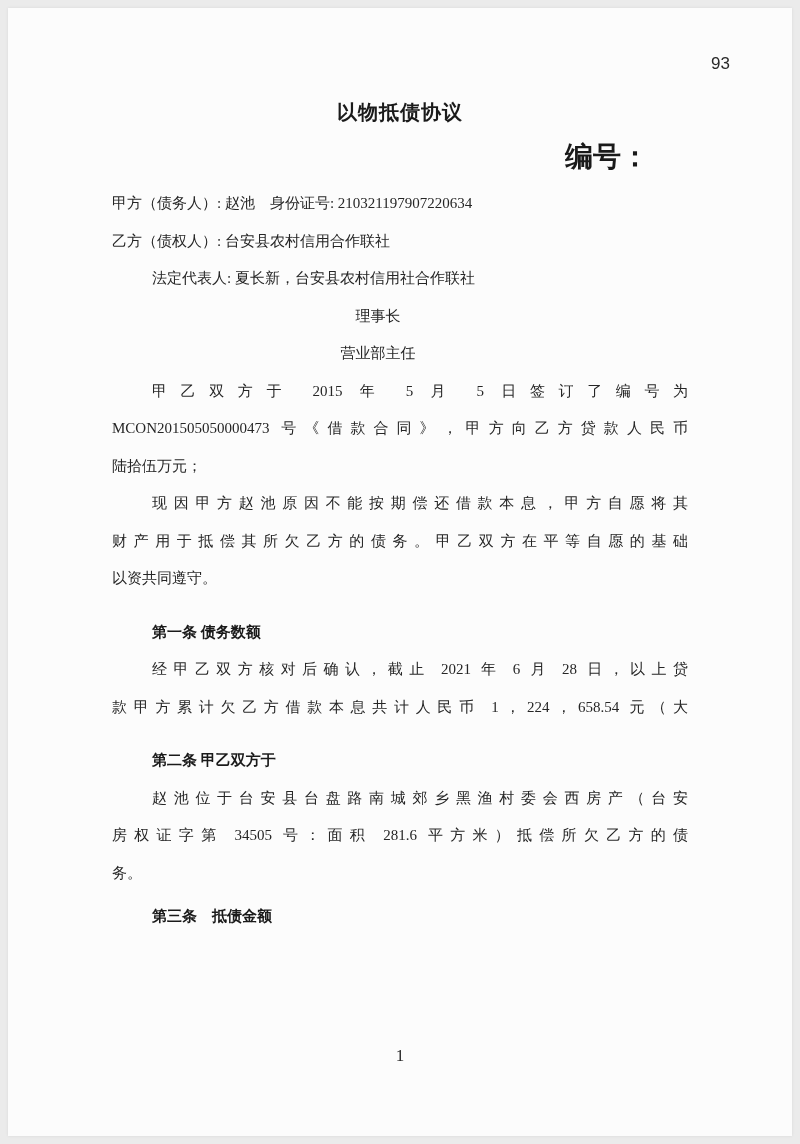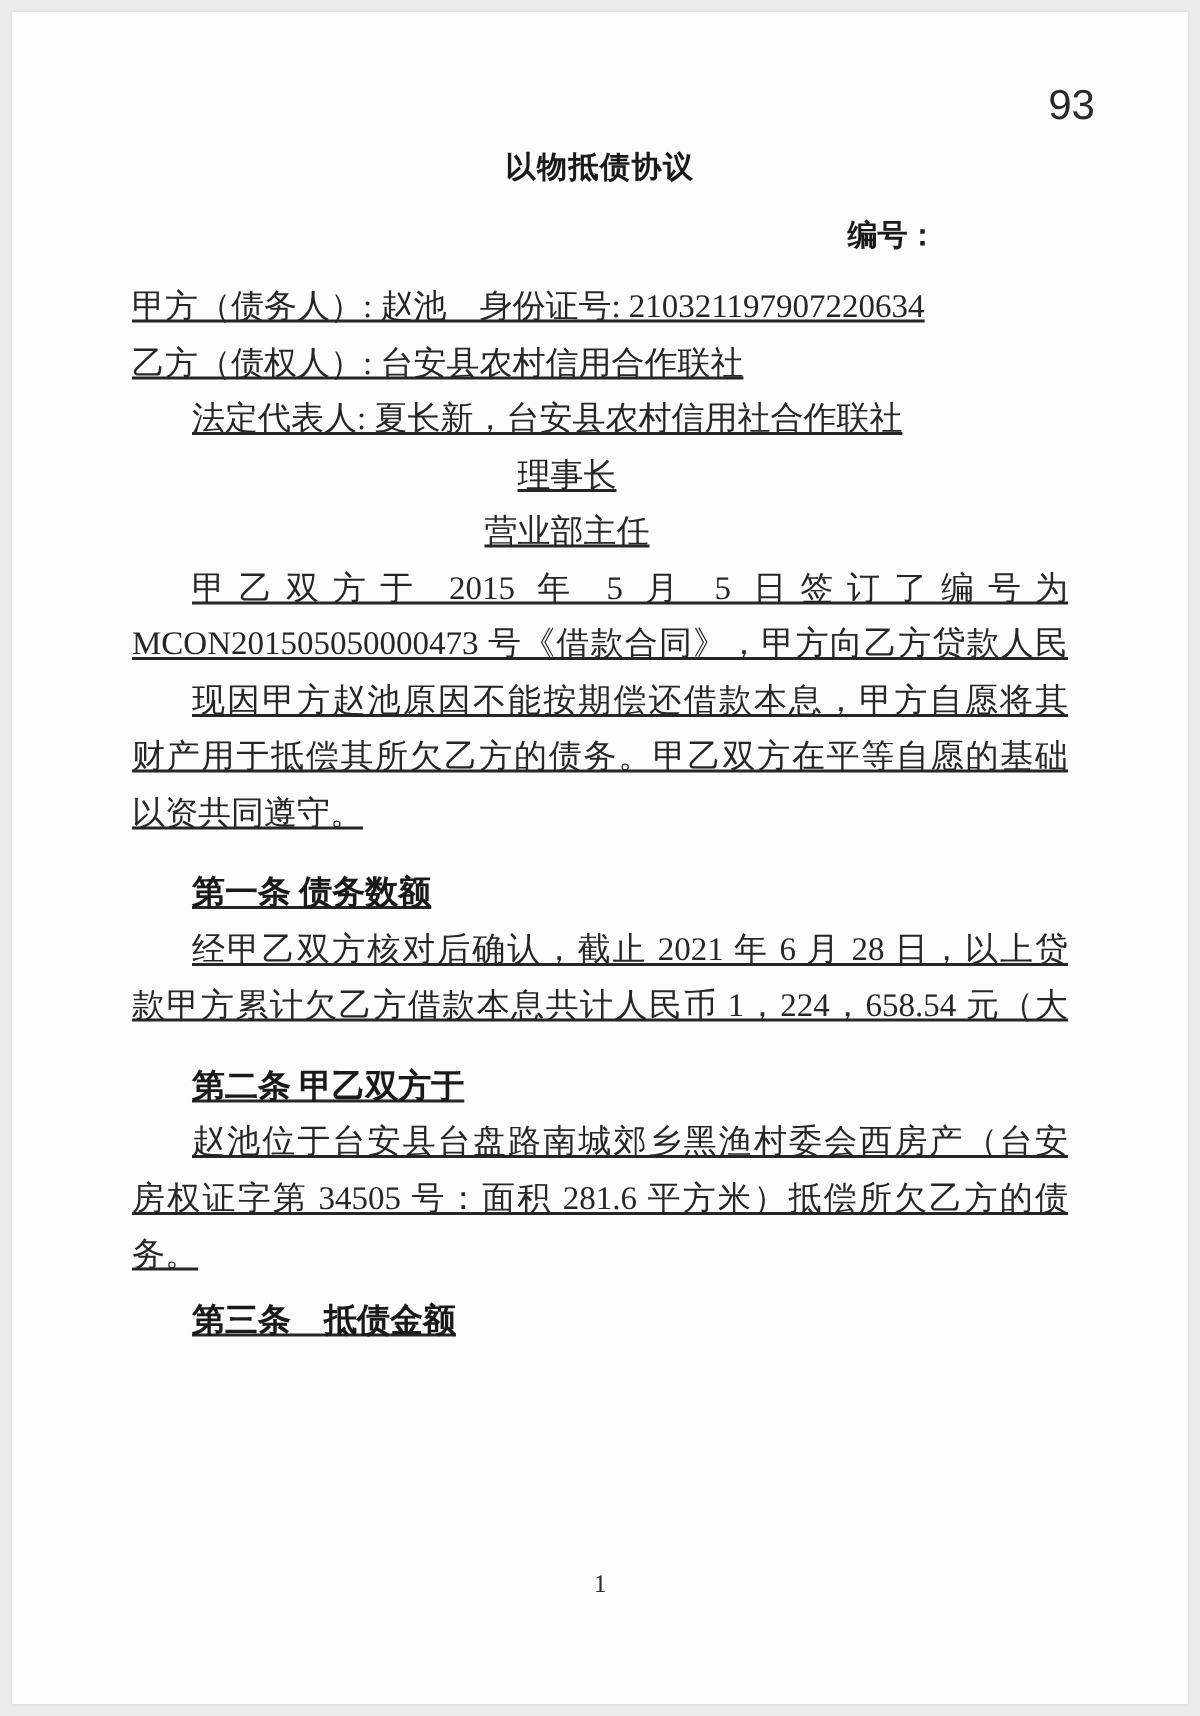--- a/index.html
+++ b/index.html
@@ -13,41 +13,40 @@
     position: absolute; left: 8px; top: 8px;
     width: 784px; height: 1128px;
     background: #fcfcfc;
     box-shadow: 0 0 3px rgba(0,0,0,0.08);
     color: #262626;
     padding-top: 86px;
     overflow: hidden;
   }
   .corner-num {
     position: absolute; top: 46px; right: 62px;
-    font-size: 28px; color: #2a2a2a;
+    font-size: 17px; color: #2a2a2a;
     font-family: "Liberation Sans", "DejaVu Sans", sans-serif;
   }
   .doc-title {
     text-align: center;
     font-size: 20px; font-weight: bold; color: #1a1a1a;
     letter-spacing: 1px;
     line-height: 36px;
   }
   .doc-number {
     margin-top: 14px;
     padding-left: 557px;
-    font-size: 20px; font-weight: bold; color: #1a1a1a;
+    font-size: 28px; font-weight: bold; color: #1a1a1a;
     line-height: 26px;
     white-space: nowrap;
   }
   .body-text {
     margin-top: 15px;
-    padding: 0 80px;
-    font-size: 22px;
-    text-decoration: underline;
+    padding: 0 104px;
+    font-size: 15px;
   }
   .ln {
     height: 37.5px;
     line-height: 37.5px;
     white-space: nowrap;
     overflow: hidden;
   }
   .fill {
     white-space: normal;
     text-align: justify;
@@ -77,20 +76,21 @@
     <div class="doc-number">编号：</div>
 
     <div class="body-text">
       <div class="ln">甲方（债务人）: 赵池　身份证号: 210321197907220634</div>
       <div class="ln">乙方（债权人）: 台安县农村信用合作联社</div>
       <div class="ln indent">法定代表人: 夏长新，台安县农村信用社合作联社</div>
       <div class="ln center-title">理事长</div>
       <div class="ln center-title">营业部主任</div>
       <div class="ln indent fill">甲乙双方于 2015 年 5 月 5 日签订了编号为</div>
       <div class="ln fill">MCON201505050000473 号《借款合同》，甲方向乙方贷款人民币</div>
+      <div class="ln">陆拾伍万元；</div>
       <div class="ln indent fill">现因甲方赵池原因不能按期偿还借款本息，甲方自愿将其</div>
       <div class="ln fill">财产用于抵偿其所欠乙方的债务。甲乙双方在平等自愿的基础</div>
       <div class="ln">以资共同遵守。</div>
       <div class="ln indent head">第一条 债务数额</div>
       <div class="ln indent fill">经甲乙双方核对后确认，截止 2021 年 6 月 28 日，以上贷</div>
       <div class="ln fill">款甲方累计欠乙方借款本息共计人民币 1，224，658.54 元（大</div>
       <div class="ln indent head">第二条 甲乙双方于</div>
       <div class="ln indent fill">赵池位于台安县台盘路南城郊乡黑渔村委会西房产（台安</div>
       <div class="ln fill">房权证字第 34505 号：面积 281.6 平方米）抵偿所欠乙方的债</div>
       <div class="ln">务。</div>

